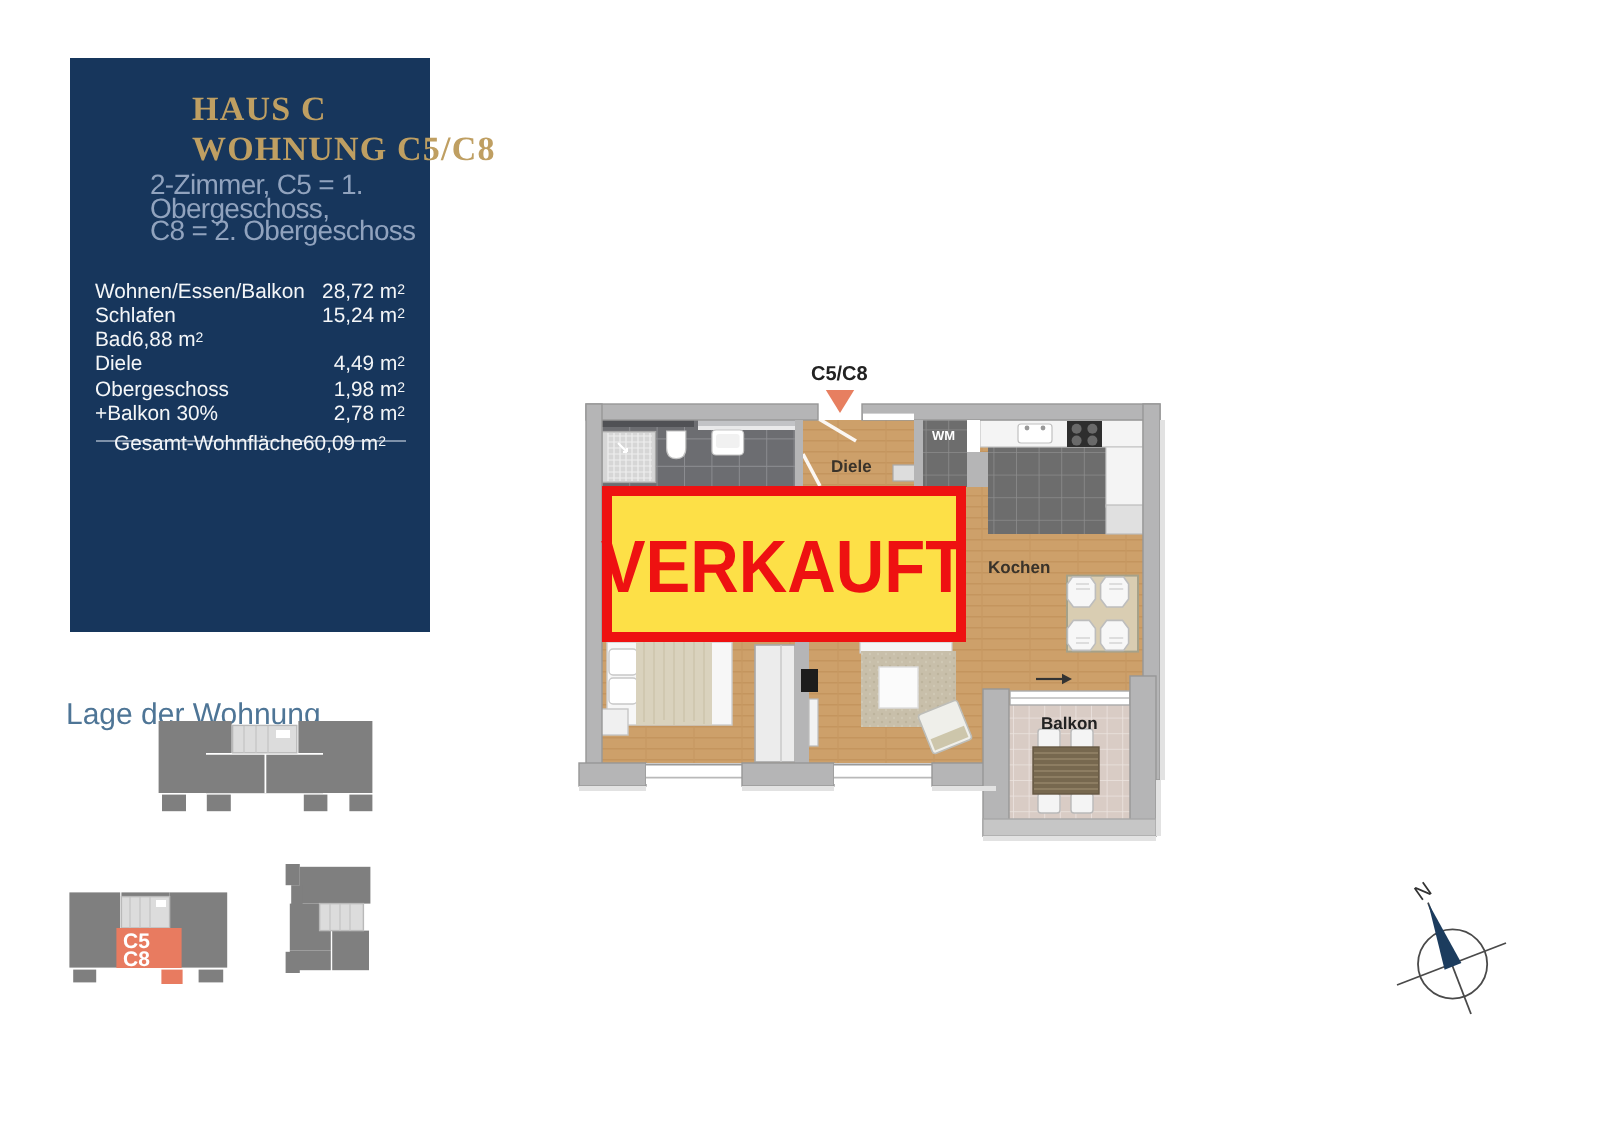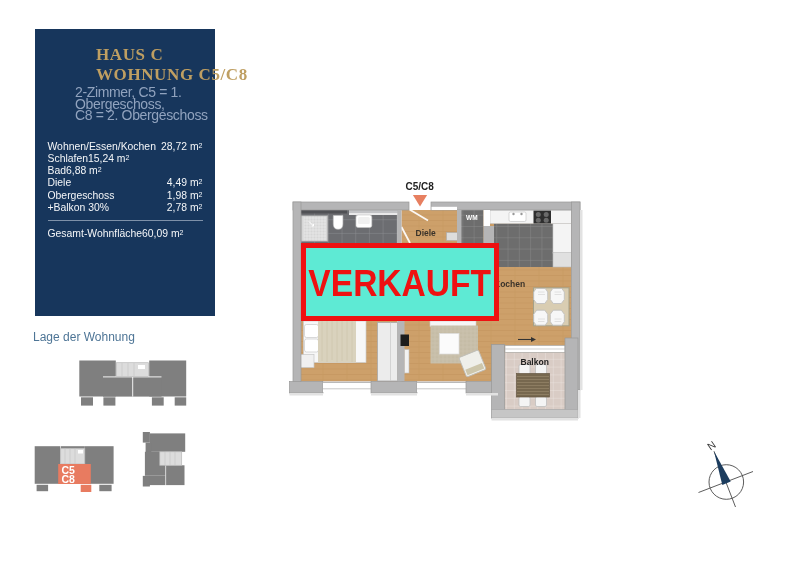--- a/index.html
+++ b/index.html
@@ -12,24 +12,24 @@
 <body>
 
 <div class="abs" style="left:35px;top:29px;width:180px;height:287px;background:#17365c;"></div>
 
 <div class="abs" style="left:48px;top:45px;width:160px;font-family:'Liberation Serif',serif;font-weight:bold;font-size:17px;line-height:19.5px;color:#bf9f62;letter-spacing:0.6px;margin-left:48px;">HAUS&nbsp;C<br>WOHNUNG&nbsp;C5/C8</div>
 
 <div class="abs" style="left:48px;top:87px;width:164px;font-size:14px;line-height:11.6px;color:#91a3be;letter-spacing:-0.35px;margin-left:27px;">2-Zimmer, C5 = 1. Obergeschoss,<br>C8 = 2. Obergeschoss</div>
 
 <div class="abs" style="left:47.5px;top:140.5px;width:155px;font-size:10.4px;color:#f4f6f8;">
   <div style="display:flex;justify-content:space-between;height:12.25px;">
-      <span>Wohnen/Essen/Kochen</span>
+      <span>Wohnen/Essen/Balkon</span>
       <span>28,72&nbsp;m<sup style="font-size:7px;vertical-align:2px;">2</sup></span>
     </div>
-  <div style="display:flex;height:12.25px;">
+  <div style="display:flex;justify-content:space-between;height:12.25px;">
       <span>Schlafen</span>
       <span>15,24&nbsp;m<sup style="font-size:7px;vertical-align:2px;">2</sup></span>
     </div>
   <div style="display:flex;justify-content:flex-start;height:12.25px;">
       <span>Bad</span>
       <span>6,88&nbsp;m<sup style="font-size:7px;vertical-align:2px;">2</sup></span>
     </div>
   <div style="display:flex;justify-content:space-between;height:12.25px;">
       <span>Diele</span>
       <span>4,49&nbsp;m<sup style="font-size:7px;vertical-align:2px;">2</sup></span>
@@ -39,26 +39,26 @@
       <span>1,98&nbsp;m<sup style="font-size:7px;vertical-align:2px;">2</sup></span>
     </div>
   <div style="display:flex;justify-content:space-between;height:12.25px;">
       <span>+Balkon 30%</span>
       <span>2,78&nbsp;m<sup style="font-size:7px;vertical-align:2px;">2</sup></span>
     </div>
 </div>
 
 <div class="abs" style="left:47.5px;top:219.5px;width:155px;height:1px;background:#7e91a9;"></div>
 
-<div class="abs" style="left:47.5px;top:228px;width:155px;font-size:10.4px;color:#f4f6f8;display:flex;justify-content:flex-start;">
+<div class="abs" style="left:47.5px;top:217px;width:155px;font-size:10.4px;color:#f4f6f8;display:flex;justify-content:center;">
   <span>Gesamt-Wohnfläche</span>
     <span>60,09&nbsp;m<sup style="font-size:7px;vertical-align:2px;">2</sup></span>
 </div>
 
-<div class="abs" style="left:33px;top:330px;font-size:12px;color:#4e7596;">Lage der Wohnung</div>
+<div class="abs" style="left:33px;top:349px;font-size:15px;color:#4e7596;">Lage der Wohnung</div>
 
 <svg class="abs" style="left:0;top:0;" width="800" height="566" viewBox="0 0 800 566">
 
   <rect x="79.3" y="360.5" width="36.5" height="36" fill="#7f7f7f"></rect>
 
   <rect x="149.2" y="360.5" width="37" height="36" fill="#7f7f7f"></rect>
 
   <rect x="103" y="376.9" width="58.5" height="19.7" fill="#7f7f7f"></rect>
 
   <g stroke="#ffffff" stroke-width="0.9" fill="none">
@@ -342,21 +342,21 @@
     <rect x="491.5" y="418" width="86.5" height="2.5"></rect>
     <rect x="580" y="210" width="2.5" height="180"></rect>
     <rect x="578" y="390" width="2.5" height="28"></rect>
   </g>
 
   <polygon points="412.9,195 427.1,195 420,206.5" fill="#e77f60"></polygon>
 
   <text x="405.5" y="190" font-size="10" font-weight="bold" fill="#222222">C5/C8</text>
 </svg>
 
-<div class="abs" style="left:301px;top:243.3px;width:198px;height:77.7px;background:#5eead4;border:5.2px solid #ee1111;box-sizing:border-box;display:flex;align-items:center;justify-content:center;">
+<div class="abs" style="left:301px;top:243.3px;width:182px;height:77.7px;background:#fde047;border:5.2px solid #ee1111;box-sizing:border-box;display:flex;align-items:center;justify-content:center;">
   <div style="font-size:37px;font-weight:bold;color:#ee1111;line-height:1;transform:scaleX(0.907);margin-top:2.5px;">VERKAUFT</div>
 </div>
 
 <svg class="abs" style="left:680px;top:430px;" width="90" height="90" viewBox="680 430 90 90">
 
   <circle cx="726.3" cy="482" r="17.3" fill="none" stroke="#4a4a4a" stroke-width="0.9"></circle>
 
   <line x1="698.5" y1="492.5" x2="753" y2="471.5" stroke="#4a4a4a" stroke-width="0.9"></line>
 
   <line x1="714" y1="451.3" x2="735.5" y2="507" stroke="#4a4a4a" stroke-width="0.9"></line>

